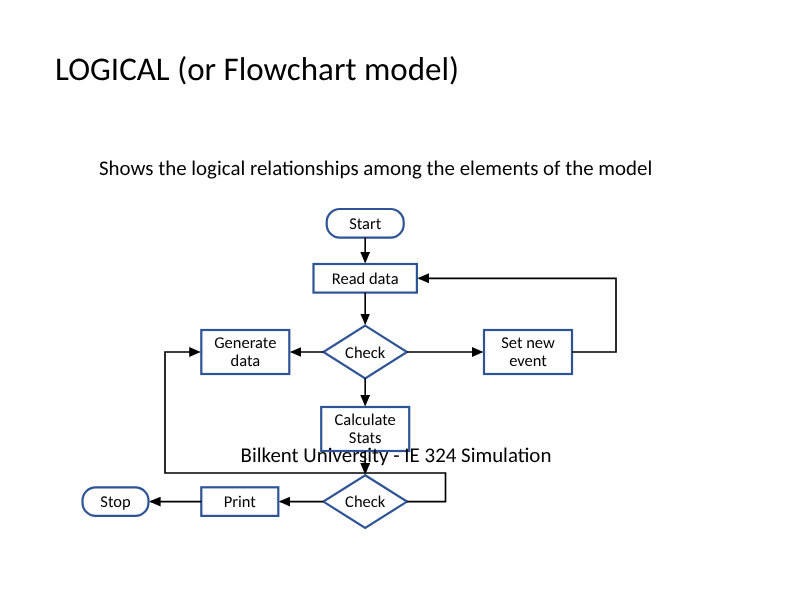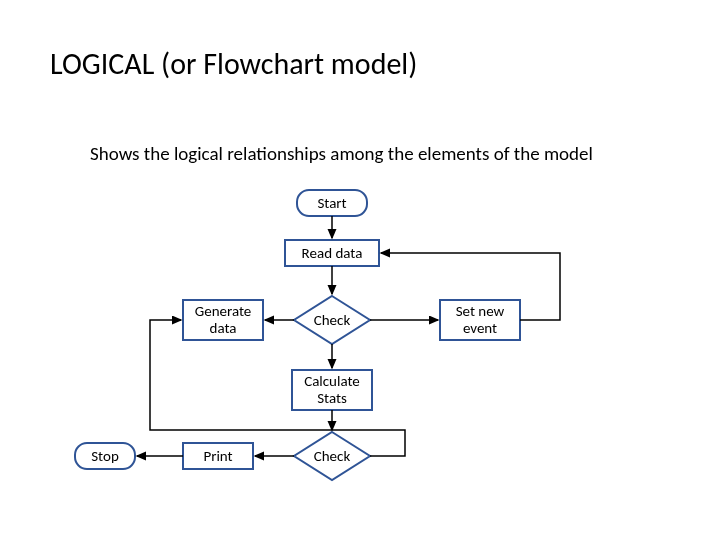--- a/index.html
+++ b/index.html
@@ -64,13 +64,14 @@
     <line class="arrow" x1="332" y1="344" x2="332" y2="368"></line>
     <line class="arrow" x1="332" y1="410" x2="332" y2="430"></line>
     <line class="arrow" x1="294" y1="456" x2="255" y2="456"></line>
     <line class="arrow" x1="183" y1="456" x2="137" y2="456"></line>
 
     <path class="arrow" d="M520 320 L560 320 L560 253 L381 253"></path>
 
     <path class="arrow" d="M370 456 L405 456 L405 430 L150 430 L150 320 L181 320"></path>
   </svg>
 
+  <div class="footer">Bilkent University - IE 324 Simulation</div>
 </div>
 
 </body></html>

